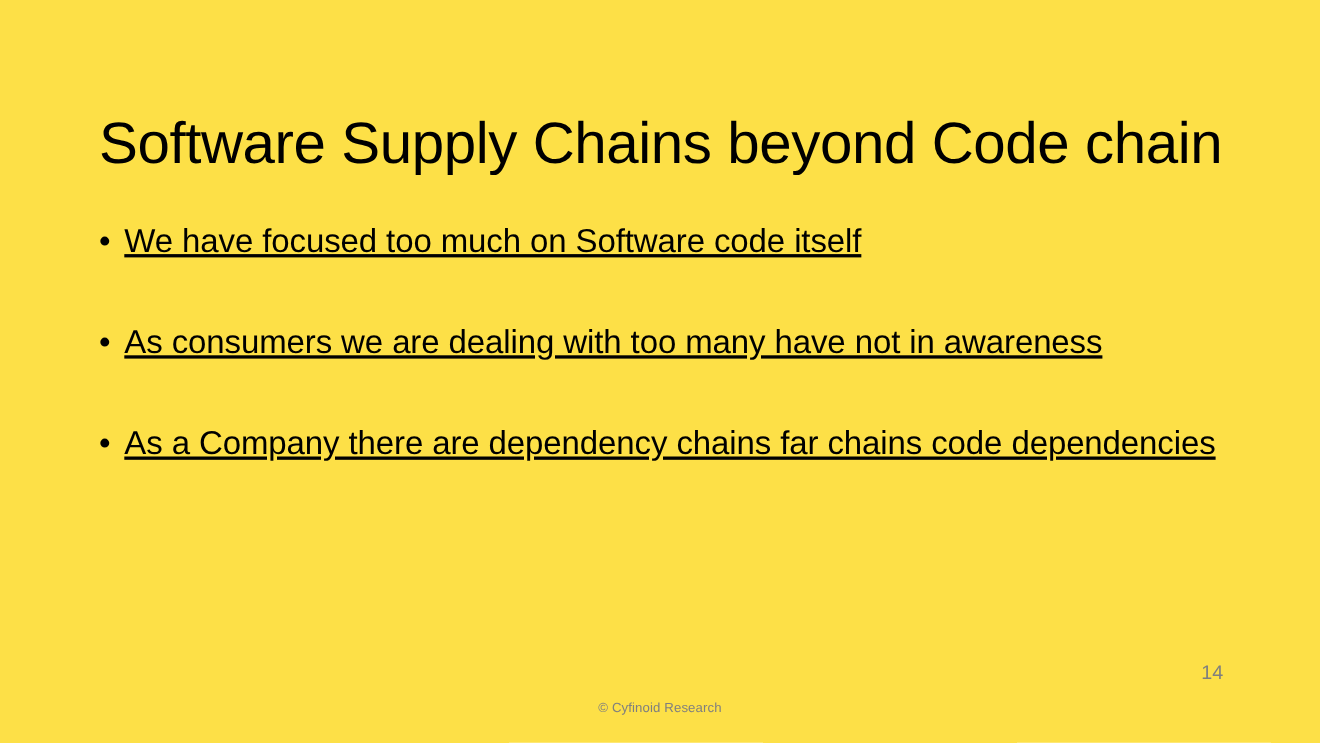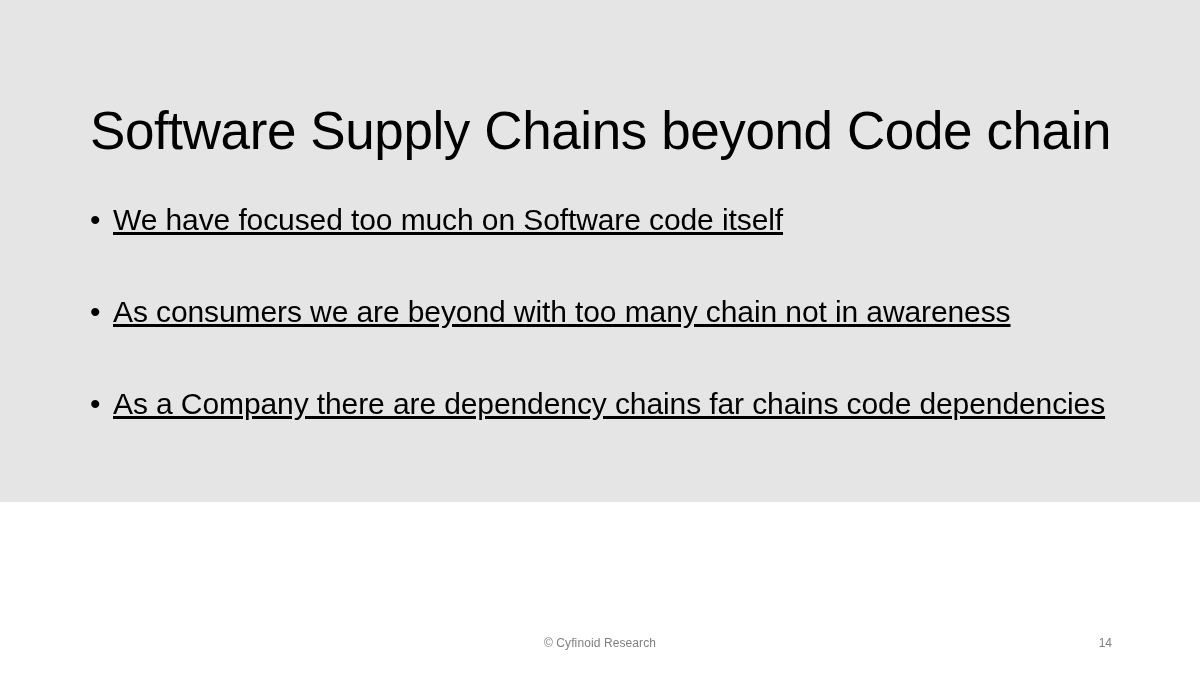--- a/index.html
+++ b/index.html
@@ -11,22 +11,22 @@
     height: 675px;
     background: #ffffff;
     font-family: "Liberation Sans", sans-serif;
     -webkit-font-smoothing: antialiased;
     overflow: hidden;
   }
 
   .slide {
     position: relative;
     width: 1200px;
-    height: 502px;
-    background: #e5e5e5;
+    height: 675px;
+    background: #fde047;
     box-sizing: border-box;
   }
 
   .slide-title {
     position: absolute;
     left: 90px;
     top: 63px;
     width: 1030px;
     font-size: 53px;
     line-height: 64px;
@@ -81,44 +81,44 @@
     top: 634px;
     text-align: center;
     font-size: 12px;
     line-height: 18px;
     color: #7f7f7f;
     letter-spacing: 0.1px;
   }
 
   .page-number {
     position: absolute;
-    top: 634px;
+    top: 602px;
     right: 88px;
-    font-size: 12px;
+    font-size: 18px;
     line-height: 18px;
     color: #7f7f7f;
   }
 </style>
 </head>
 <body>
 
 <div class="slide">
 
   <h1 class="slide-title">Software Supply Chains beyond Code chain</h1>
 
   <div class="body-content">
 
     <div class="bullet-item">
       <span class="bullet-marker">•</span>
       <span class="bullet-text">We have focused too much on Software code itself</span>
     </div>
 
     <div class="bullet-item">
       <span class="bullet-marker">•</span>
-      <span class="bullet-text">As consumers we are beyond with too many chain not in awareness</span>
+      <span class="bullet-text">As consumers we are dealing with too many have not in awareness</span>
     </div>
 
     <div class="bullet-item">
       <span class="bullet-marker">•</span>
       <span class="bullet-text">As a Company there are dependency chains far chains code dependencies</span>
     </div>
 
   </div>
 
   <div class="footer-note">© Cyfinoid Research</div>

